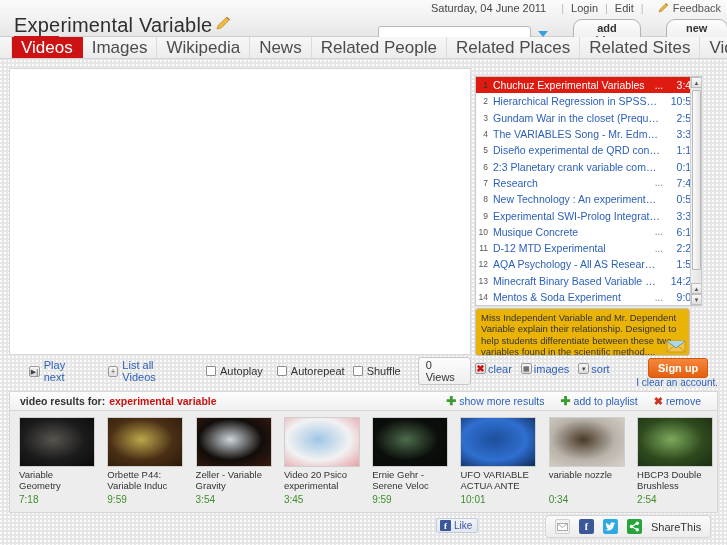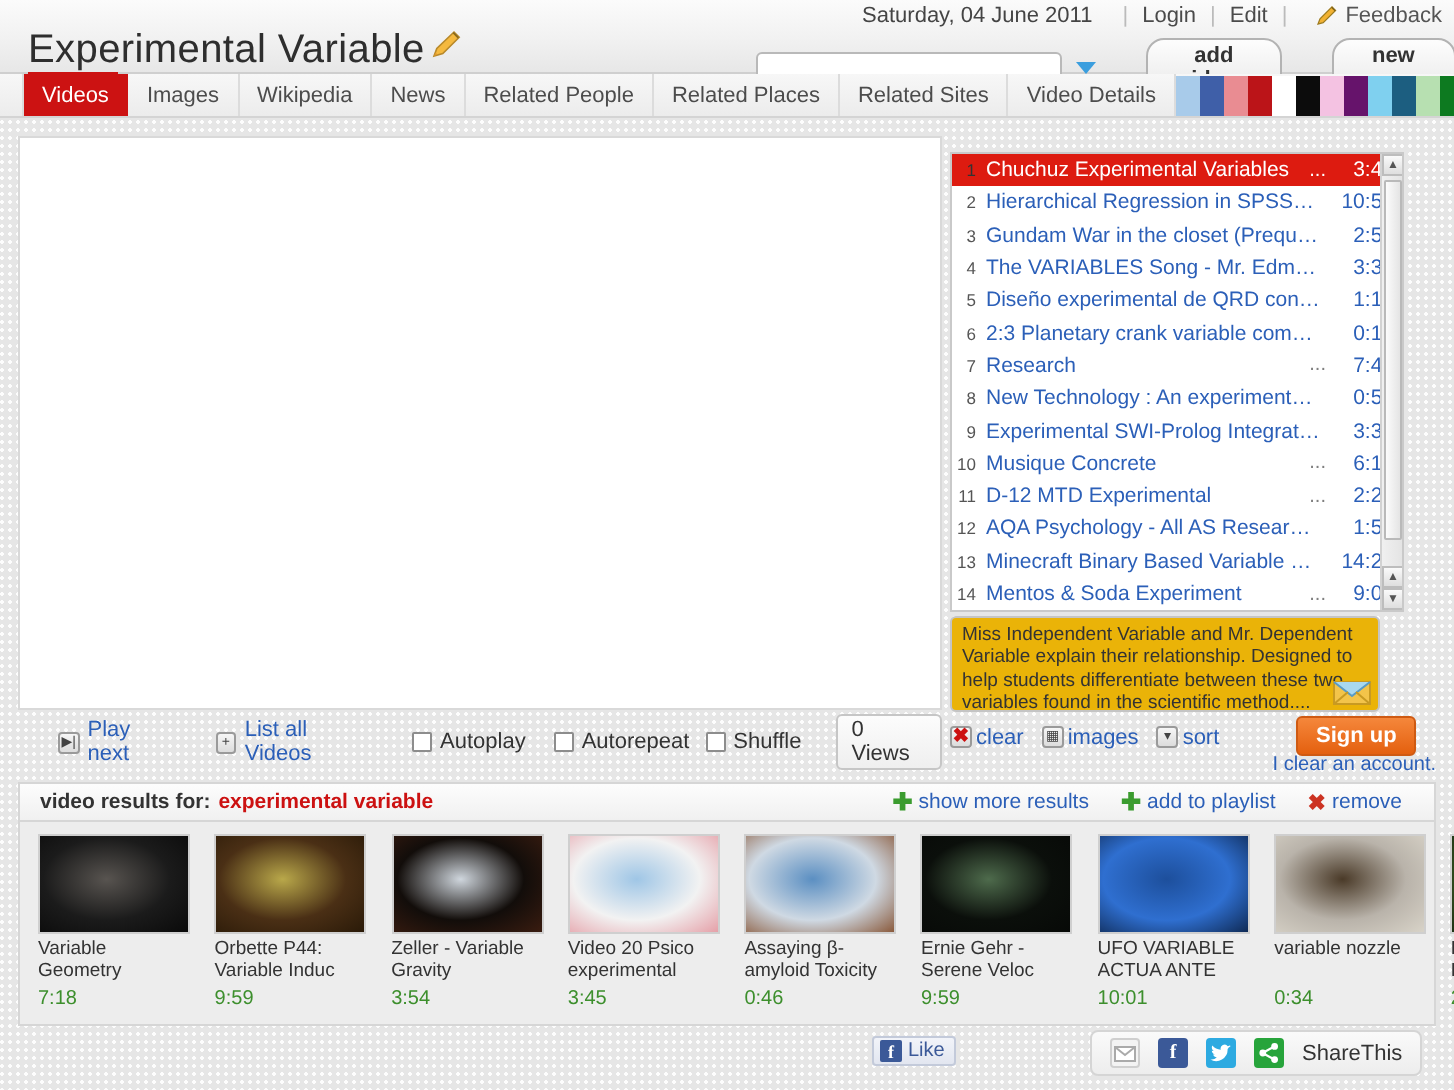--- a/index.html
+++ b/index.html
@@ -74,21 +74,21 @@
 
   
   .tabbar {
     position:absolute; left:0; top:37px; width:727px; height:22px;
     background: linear-gradient(to bottom,#f7f7f7,#ececec);
     border-bottom:1px solid #d4d4d4;
     display:flex; align-items:stretch;
   }
   .tab {
     display:flex; align-items:center; padding:0 9px;
-    font-size:11px; color:#4c4c4c; cursor:pointer;
+    font-size:17px; color:#4c4c4c; cursor:pointer;
     border-right:1px solid #dcdcdc;
     white-space:nowrap;
   }
   .tab:first-child { border-left:1px solid #dcdcdc; margin-left:11px; }
   .tab.active {
     background:#cc1212; color:#fff; font-weight:normal;
     border-right:1px solid #cc1212;
   }
   .swatches { display:flex; align-items:center; height:22px; }
   .sw { width:12px; height:20px; }
@@ -505,25 +505,20 @@
     </div>
     <div class="card">
       <div class="thumb" style="background: radial-gradient(at 45% 45%, rgb(207, 214, 221) 0%, rgb(18, 13, 10) 55%, rgb(58, 28, 16) 100%);"></div>
       <div class="ctitle">Zeller - Variable Gravity</div>
       <div class="cdur">3:54</div>
     </div>
     <div class="card">
       <div class="thumb" style="background: radial-gradient(at 45% 45%, rgb(159, 198, 230) 0%, rgb(242, 242, 242) 55%, rgb(229, 160, 168) 100%);"></div>
       <div class="ctitle">Video 20 Psico experimental</div>
       <div class="cdur">3:45</div>
-    </div>
-    <div class="card">
-      <div class="thumb" style="background: radial-gradient(at 45% 45%, rgb(91, 143, 194) 0%, rgb(207, 217, 227) 55%, rgb(138, 90, 60) 100%);"></div>
-      <div class="ctitle">Assaying β-amyloid Toxicity</div>
-      <div class="cdur">0:46</div>
     </div>
     <div class="card">
       <div class="thumb" style="background: radial-gradient(at 45% 45%, rgb(78, 107, 76) 0%, rgb(11, 15, 11) 55%, rgb(7, 9, 7) 100%);"></div>
       <div class="ctitle">Ernie Gehr - Serene Veloc</div>
       <div class="cdur">9:59</div>
     </div>
     <div class="card">
       <div class="thumb" style="background: radial-gradient(at 45% 45%, rgb(29, 79, 156) 0%, rgb(47, 111, 208) 55%, rgb(15, 42, 85) 100%);"></div>
       <div class="ctitle">UFO VARIABLE ACTUA ANTE</div>
       <div class="cdur">10:01</div>

